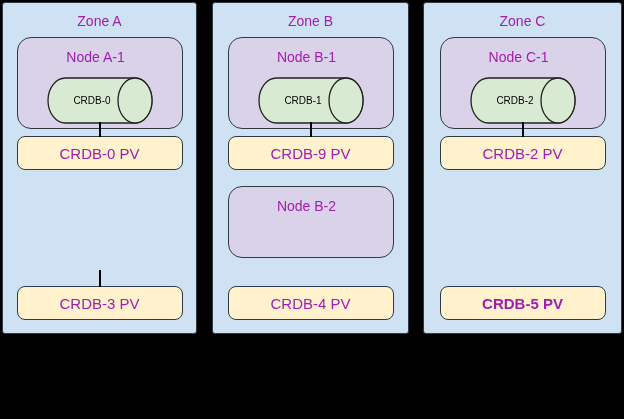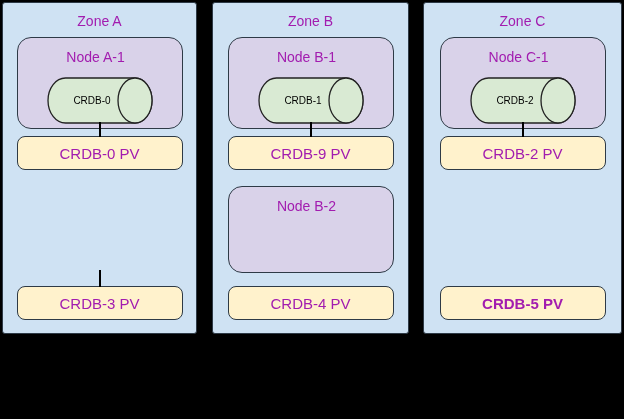--- a/index.html
+++ b/index.html
@@ -77,21 +77,21 @@
         <path d="M88,1 A17,22.5 0 0 1 88,46 L18.5,46 A17.5,22.5 0 0 1 18.5,1 Z" fill="#d9ead3" stroke="#222" stroke-width="1.3"></path>
         <ellipse cx="88" cy="23.5" rx="17" ry="22.5" fill="#d9ead3" stroke="#222" stroke-width="1.3"></ellipse>
         <text x="45" y="27" text-anchor="middle">CRDB-1</text>
       </svg>
     </div>
     <div class="connector" style="top:119px;height:15px;"></div>
     <div class="pv" style="top:133px;">
       <span>CRDB-9 PV</span>
     </div>
 
-    <div class="node" style="top:183px;height:87px;padding-left:38px;">
+    <div class="node" style="top:183px;height:72px;padding-left:38px;">
       <div class="node-label">Node B-2</div>
     </div>
     <div class="pv" style="top:283px;">
       <span>CRDB-4 PV</span>
     </div>
   </div>
 
   <div class="zone" style="left:423px;width:199px;">
     <div class="zone-label">Zone C</div>
 

